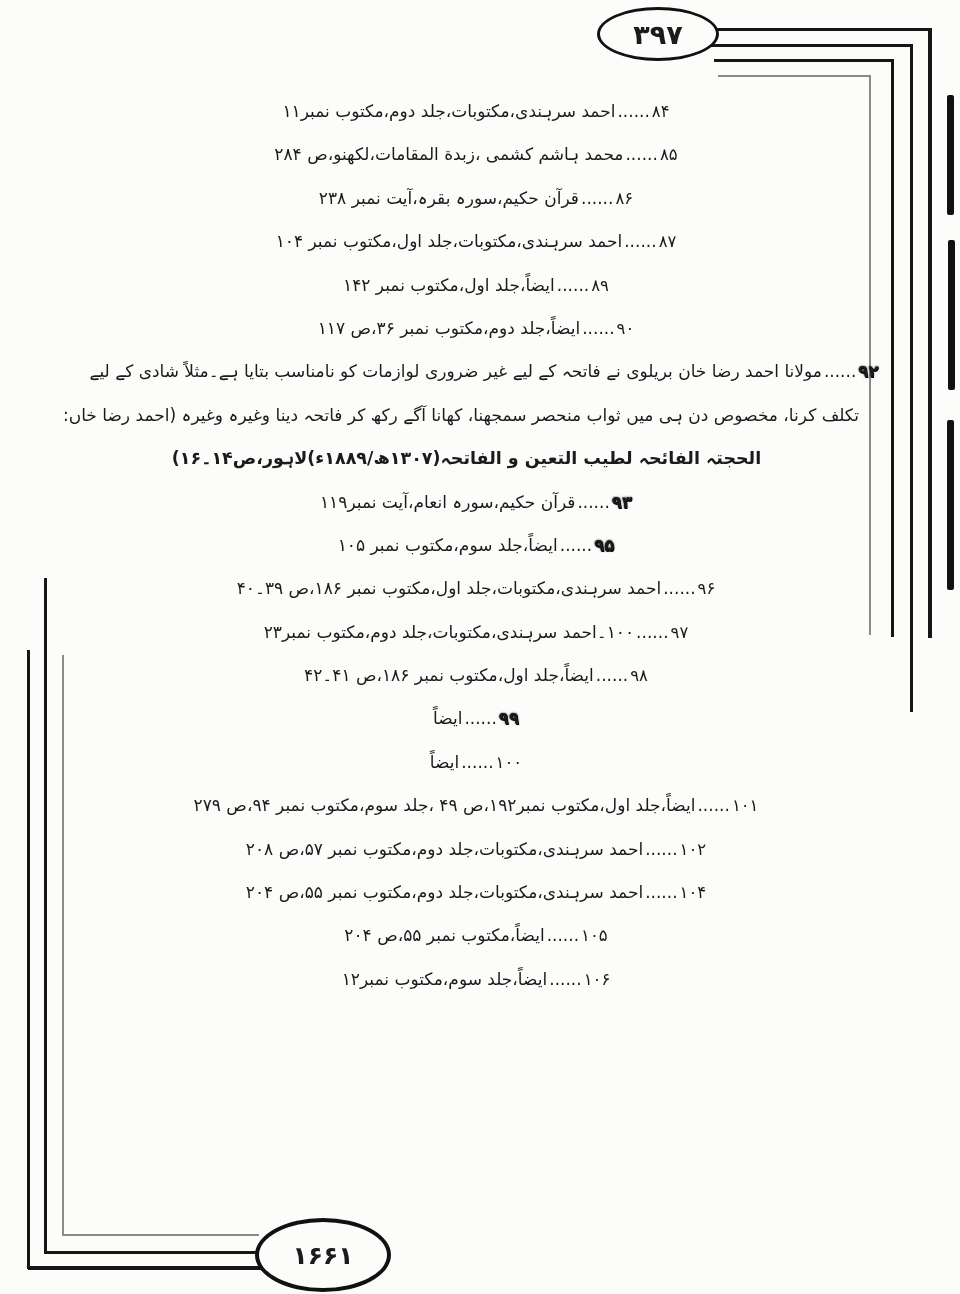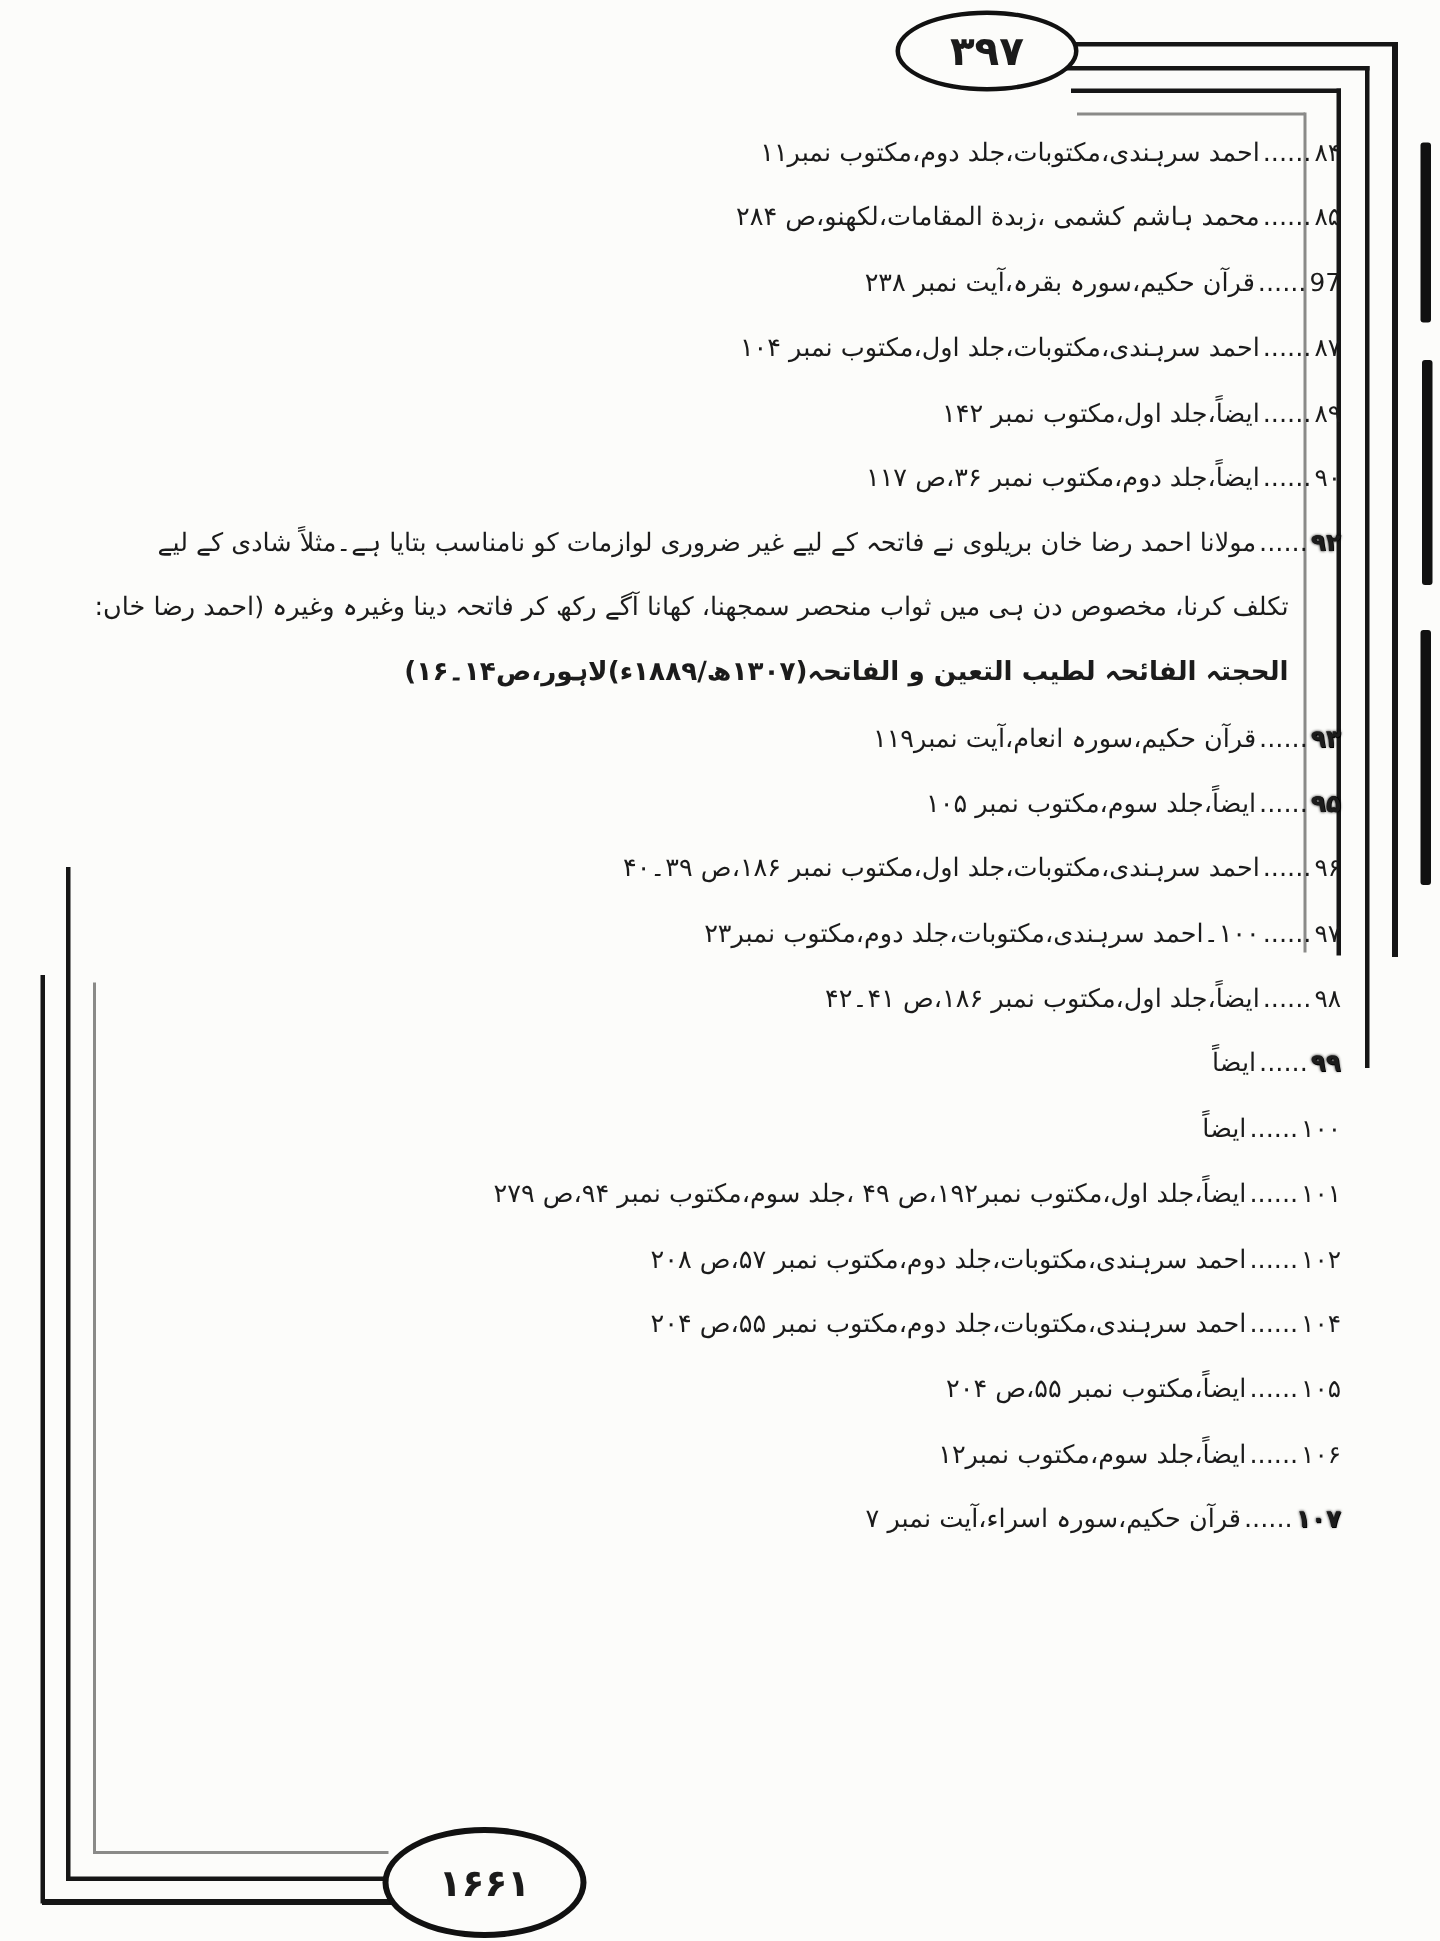--- a/index.html
+++ b/index.html
@@ -24,23 +24,23 @@
     display:flex;align-items:center;justify-content:center;
     font-weight:bold;
     z-index:5;
   }
   .oval.top{left:597px;top:7px;width:116px;height:48px;font-size:27px;}
   .oval.bottom{left:255px;top:1218px;width:128px;height:66px;font-size:25px;border-width:4px;}
   .edge-artifact{position:absolute;background:#111;width:7px;border-radius:2px;}
   
   .ref-list{
     position:absolute;
-    top:80px;right:78px;left:58px;
+    top:90px;right:78px;left:58px;
     direction:rtl;
-    text-align:right;
+    text-align:center;
     font-size:17px;
   }
   .entry{
     height:43.4px;line-height:43.4px;
     white-space:nowrap;
   }
   .enum{font-size:16.5px;}
   .enum.smudged{font-weight:bold;text-shadow:0 0 2px #000, 0.5px 0.5px 0 #000;}
   .dots{letter-spacing:1.5px;padding:0 2px;}
   .entry-para{margin:0;}
@@ -76,37 +76,36 @@
   <div class="oval top">
     <span>۳۹۷</span>
   </div>
   <div class="oval bottom">
     <span>۱۶۶۱</span>
   </div>
 
   <div class="ref-list" id="ref-list">
       <div class="entry"><span class="enum">۸۴</span><span class="dots">......</span><span class="etext">احمد سرہندی،مکتوبات،جلد دوم،مکتوب نمبر۱۱</span></div>
       <div class="entry"><span class="enum">۸۵</span><span class="dots">......</span><span class="etext">محمد ہاشم کشمی ،زبدة المقامات،لکھنو،ص ۲۸۴</span></div>
-      <div class="entry"><span class="enum">97</span><span class="dots">......</span><span class="etext">قرآن حکیم،سورہ بقرہ،آیت نمبر ۲۳۸</span></div>
+      <div class="entry"><span class="enum">۸۶</span><span class="dots">......</span><span class="etext">قرآن حکیم،سورہ بقرہ،آیت نمبر ۲۳۸</span></div>
       <div class="entry"><span class="enum">۸۷</span><span class="dots">......</span><span class="etext">احمد سرہندی،مکتوبات،جلد اول،مکتوب نمبر ۱۰۴</span></div>
       <div class="entry"><span class="enum">۸۹</span><span class="dots">......</span><span class="etext">ایضاً،جلد اول،مکتوب نمبر ۱۴۲</span></div>
       <div class="entry"><span class="enum">۹۰</span><span class="dots">......</span><span class="etext">ایضاً،جلد دوم،مکتوب نمبر ۳۶،ص ۱۱۷</span></div>
       <div class="entry-para">
         <div class="pline"><span class="enum smudged">۹۲</span><span class="dots">......</span><span class="etext">مولانا احمد رضا خان بریلوی نے فاتحہ کے لیے غیر ضروری لوازمات کو نامناسب بتایا ہے۔مثلاً شادی کے لیے</span></div>
         <div class="pline indent"><span class="etext">تکلف کرنا، مخصوص دن ہی میں ثواب منحصر سمجھنا، کھانا آگے رکھ کر فاتحہ دینا وغیرہ وغیرہ (احمد رضا خاں:</span></div>
         <div class="pline indent bold-arabic"><span class="etext">الحجتہ الفائحہ لطیب التعین و الفاتحہ(۱۳۰۷ھ/۱۸۸۹ء)لاہور،ص۱۴۔۱۶)</span></div>
       </div>
       <div class="entry"><span class="enum smudged">۹۳</span><span class="dots">......</span><span class="etext">قرآن حکیم،سورہ انعام،آیت نمبر۱۱۹</span></div>
       <div class="entry"><span class="enum smudged">۹۵</span><span class="dots">......</span><span class="etext">ایضاً،جلد سوم،مکتوب نمبر ۱۰۵</span></div>
       <div class="entry"><span class="enum">۹۶</span><span class="dots">......</span><span class="etext">احمد سرہندی،مکتوبات،جلد اول،مکتوب نمبر ۱۸۶،ص ۳۹۔۴۰</span></div>
       <div class="entry"><span class="enum">۹۷</span><span class="dots">......</span><span class="etext">۱۰۰۔احمد سرہندی،مکتوبات،جلد دوم،مکتوب نمبر۲۳</span></div>
       <div class="entry"><span class="enum">۹۸</span><span class="dots">......</span><span class="etext">ایضاً،جلد اول،مکتوب نمبر ۱۸۶،ص ۴۱۔۴۲</span></div>
       <div class="entry"><span class="enum smudged">۹۹</span><span class="dots">......</span><span class="etext">ایضاً</span></div>
       <div class="entry"><span class="enum">۱۰۰</span><span class="dots">......</span><span class="etext">ایضاً</span></div>
       <div class="entry"><span class="enum">۱۰۱</span><span class="dots">......</span><span class="etext">ایضاً،جلد اول،مکتوب نمبر۱۹۲،ص ۴۹ ،جلد سوم،مکتوب نمبر ۹۴،ص ۲۷۹</span></div>
       <div class="entry"><span class="enum">۱۰۲</span><span class="dots">......</span><span class="etext">احمد سرہندی،مکتوبات،جلد دوم،مکتوب نمبر ۵۷،ص ۲۰۸</span></div>
       <div class="entry"><span class="enum">۱۰۴</span><span class="dots">......</span><span class="etext">احمد سرہندی،مکتوبات،جلد دوم،مکتوب نمبر ۵۵،ص ۲۰۴</span></div>
       <div class="entry"><span class="enum">۱۰۵</span><span class="dots">......</span><span class="etext">ایضاً،مکتوب نمبر ۵۵،ص ۲۰۴</span></div>
       <div class="entry"><span class="enum">۱۰۶</span><span class="dots">......</span><span class="etext">ایضاً،جلد سوم،مکتوب نمبر۱۲</span></div>
-      <div class="entry"><span class="enum smudged">۱۰۷</span><span class="dots">......</span><span class="etext">قرآن حکیم،سورہ اسراء،آیت نمبر ۷</span></div>
     </div>
 
 </div>
 
 </body></html>

